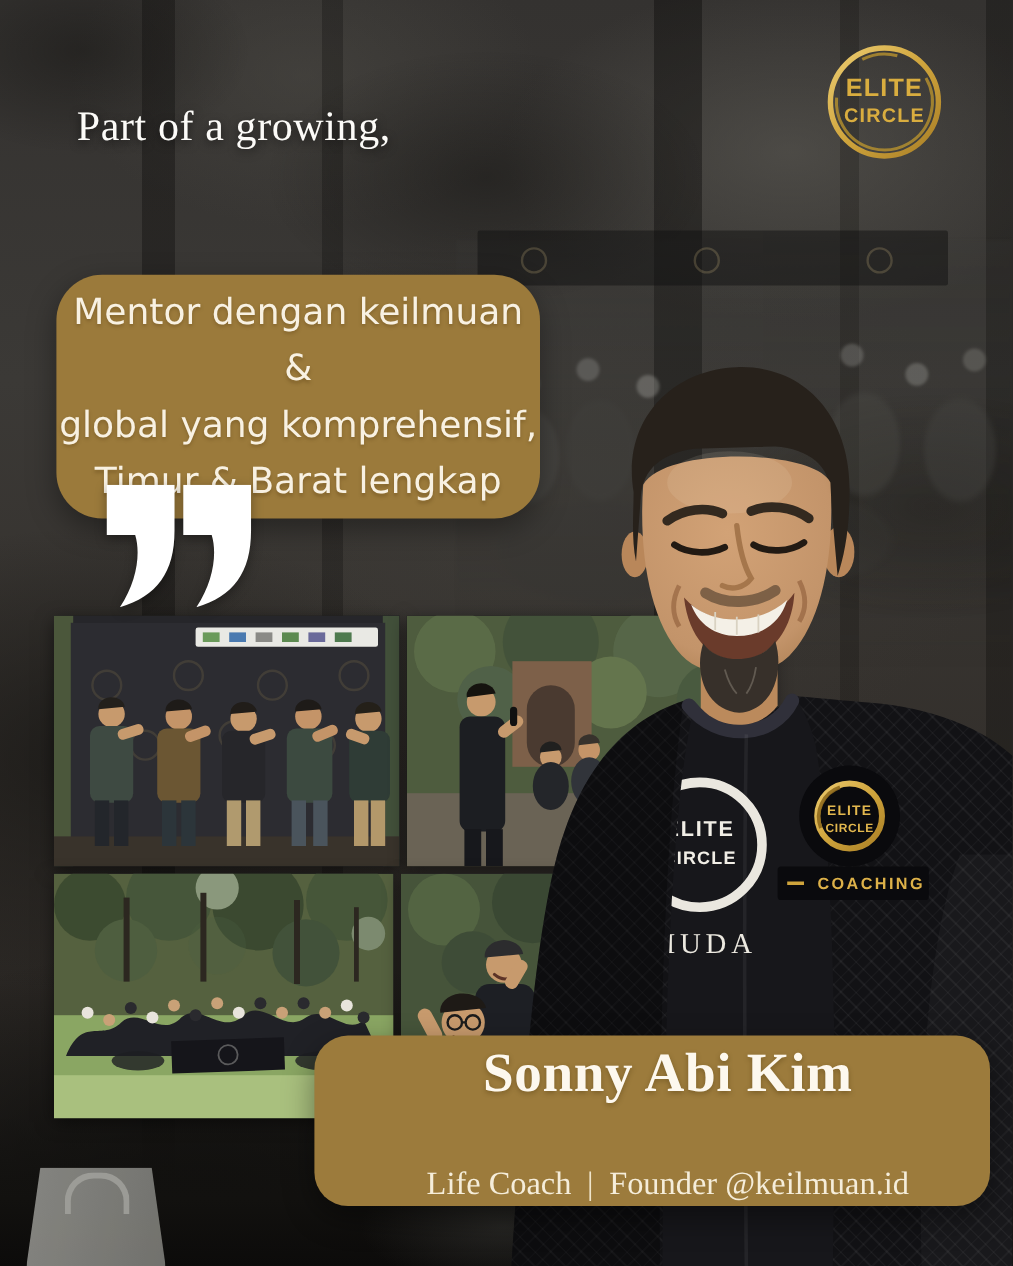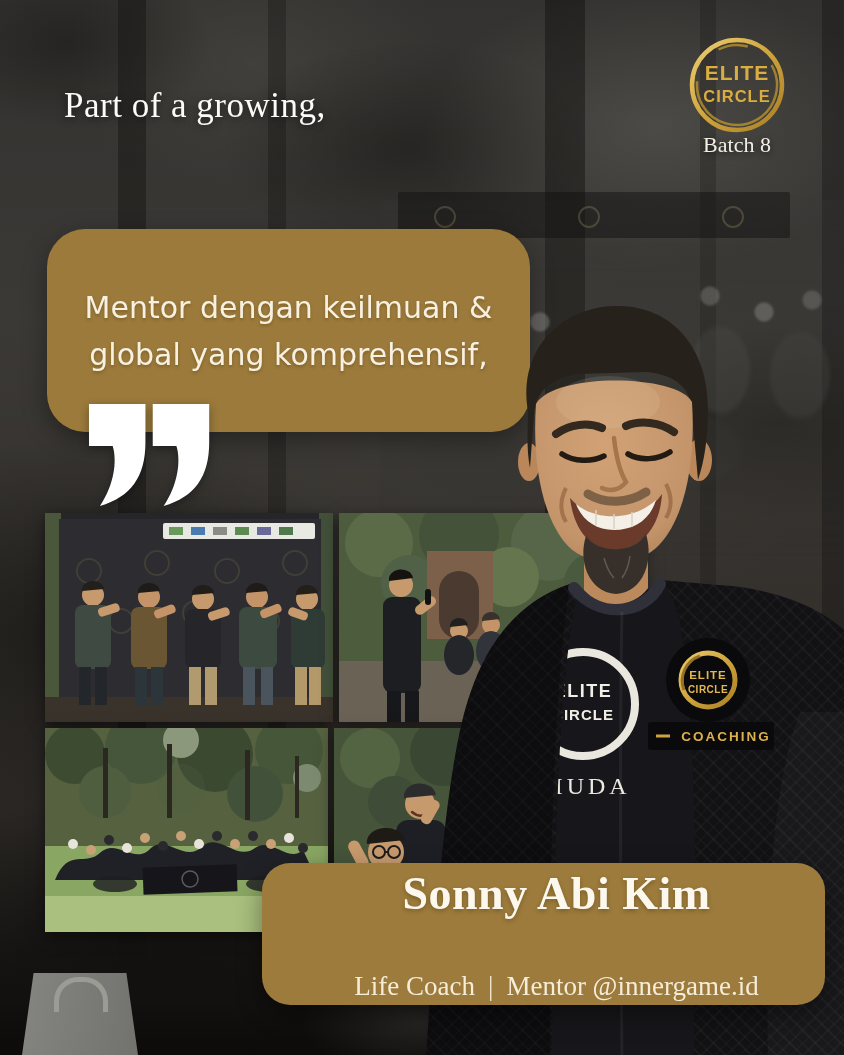--- a/index.html
+++ b/index.html
@@ -69,21 +69,21 @@
     text-shadow:0 2px 8px rgba(0,0,0,.55);text-align:center;}
   .header .l1{font-size:35px;letter-spacing:.5px;}
   .header .l2{font-size:39px;font-weight:700;margin-top:7px;letter-spacing:.3px;}
 
   
   .badge{position:absolute;left:678px;top:28px;width:118px;height:118px;z-index:20;}
   .batch{position:absolute;left:664px;top:132px;width:146px;z-index:20;text-align:center;
     font-size:22px;color:#f2efe8;text-shadow:0 2px 6px rgba(0,0,0,.6);}
 
   
-  .quote-card{position:absolute;left:47px;top:229px;width:483px;height:203px;z-index:12;
+  .quote-card{position:absolute;left:47px;top:229px;width:403px;height:203px;z-index:12;
     background:#9b7a3b;border-radius:38px;box-shadow:0 8px 24px rgba(0,0,0,.35);
     display:flex;flex-direction:column;justify-content:center;align-items:center;
     font-family:"DejaVu Sans",sans-serif;color:#f8f1e2;font-size:30px;line-height:47px;
     text-align:center;text-shadow:0 2px 3px rgba(80,55,15,.35);}
   .quote-marks{position:absolute;left:84px;top:404px;z-index:13;
     filter:drop-shadow(0 3px 5px rgba(0,0,0,.35));}
 
   
   .photo{position:absolute;z-index:10;overflow:hidden;background:#222;
     box-shadow:0 4px 14px rgba(0,0,0,.5);}
@@ -135,21 +135,20 @@
             <stop offset=".5" stop-color="#cfa43c"></stop>
             <stop offset="1" stop-color="#a87e26"></stop>
         </linearGradient>
       </defs>
       <circle cx="59" cy="57" r="45" fill="none" stroke="url(#goldb)" stroke-width="4.5"></circle>
       <circle cx="59" cy="57" r="40" fill="none" stroke="#b8922e" stroke-width="2.5" stroke-dasharray="150 40 30 32" opacity=".8" transform="rotate(-30 59 57)"></circle>
       <text x="59" y="52" text-anchor="middle" font-family="Liberation Sans, sans-serif" font-size="21" font-weight="bold" letter-spacing="1" fill="#d9ad3f">ELITE</text>
       <text x="59" y="74" text-anchor="middle" font-family="Liberation Sans, sans-serif" font-size="16.5" font-weight="bold" letter-spacing="1" fill="#d9ad3f">CIRCLE</text>
     </svg>
   </div>
-  <div class="batch">Batch 8</div>
 
   <div class="photo ph1">
     <svg width="288" height="209" viewBox="0 0 288 209">
       <rect width="288" height="209" fill="#26262a"></rect>
       <rect x="0" width="16" height="209" fill="#4b573b"></rect>
         <rect x="274" width="14" height="209" fill="#42503a"></rect>
       <rect x="14" y="6" width="262" height="182" fill="#2c2c31"></rect>
       <rect x="118" y="10" width="152" height="16" rx="2" fill="#e9e9e4"></rect>
       <rect x="124" y="14" width="14" height="8" fill="#6a9a5a"></rect>
         <rect x="146" y="14" width="14" height="8" fill="#4a7ab0"></rect>
@@ -352,20 +351,21 @@
         <path d="M112,114 a16,12 0 0 1 32,-3 Z" fill="#23201a"></path>
         <path d="M121,130 q7,6 15,1" stroke="#5c3327" stroke-width="2.5" fill="none" stroke-linecap="round"></path>
         <rect x="104" y="136" width="56" height="68" rx="13" fill="#1b1d22"></rect>
         </g>
     </svg>
   </div>
 
   <div class="quote-card">
     <div>Mentor dengan keilmuan &amp;</div>
     <div>global yang komprehensif,</div>
+    <div>Timur &amp; Barat lengkap</div>
   </div>
   <svg class="quote-marks" width="132" height="102" viewBox="0 0 134 112">
     <path fill="#ffffff" d="M0,0 H62 V42 C62,80 46,102 12,112 C28,88 31,62 26,46 H0 Z"></path>
     <path fill="#ffffff" transform="translate(70,0)" d="M0,0 H62 V42 C62,80 46,102 12,112 C28,88 31,62 26,46 H0 Z"></path>
   </svg>
 
   <svg class="man" width="436" height="766" viewBox="0 0 436 766">
     <defs>
       <radialGradient id="skin" cx="45%" cy="35%" r="80%">
         <stop offset="0" stop-color="#d2a276"></stop>
@@ -442,17 +442,17 @@
       <text x="318" y="449" text-anchor="middle" font-family="Liberation Sans, sans-serif" font-size="13.5" font-weight="bold" letter-spacing="2" fill="#ddb149">COACHING</text>
     </g>
     <path d="M214,320 C212,420 212,560 214,766" stroke="rgba(255,255,255,0.06)" stroke-width="3" fill="none"></path>
   </svg>
 
   <div class="name-card">
     <div class="person-name">Sonny Abi Kim</div>
     <div class="person-sub">
       <span>Life Coach</span>
       <span class="sep">|</span>
-      <span>Mentor @innergame.id</span>
+      <span>Founder @keilmuan.id</span>
     </div>
   </div>
 
 </div>
 
 </body></html>

